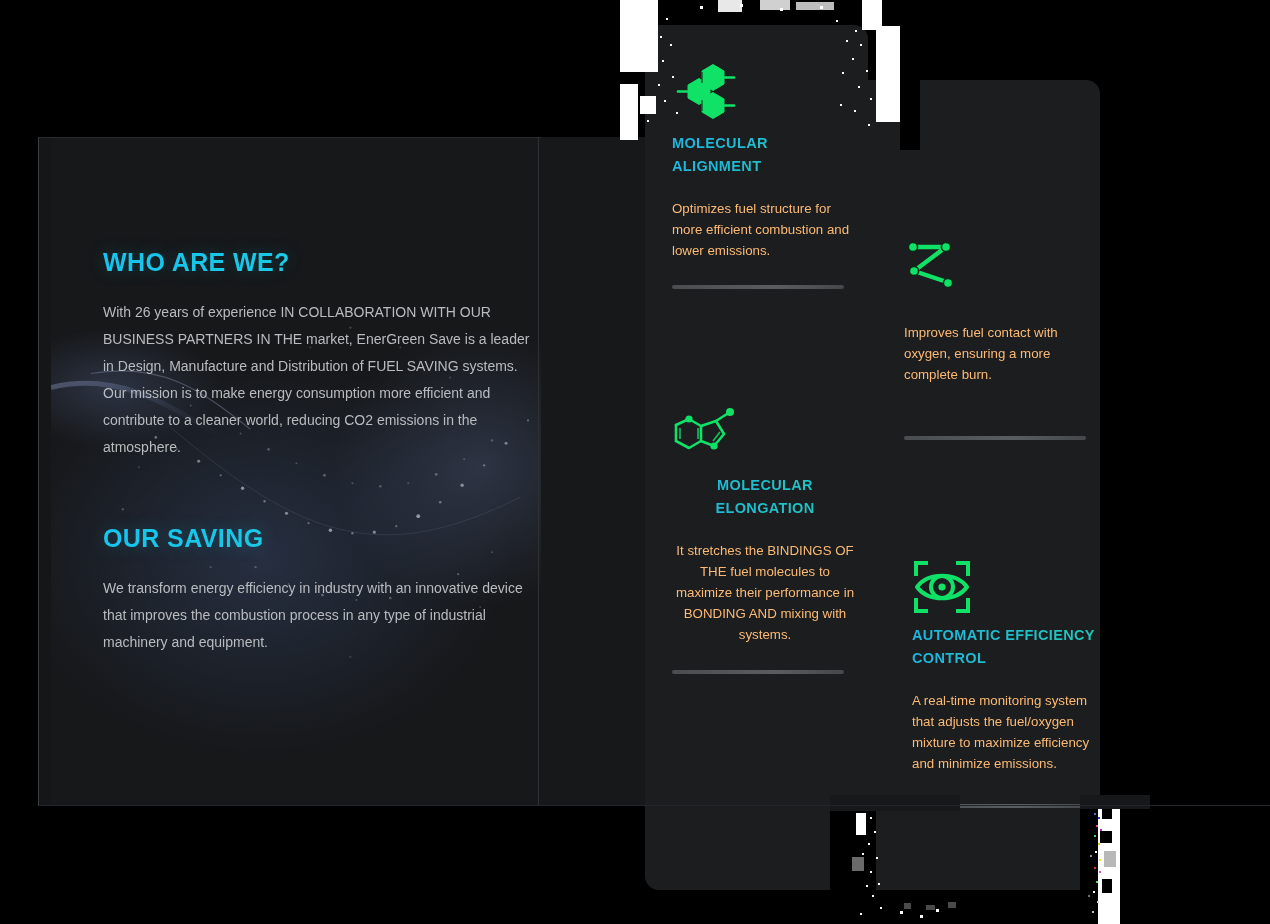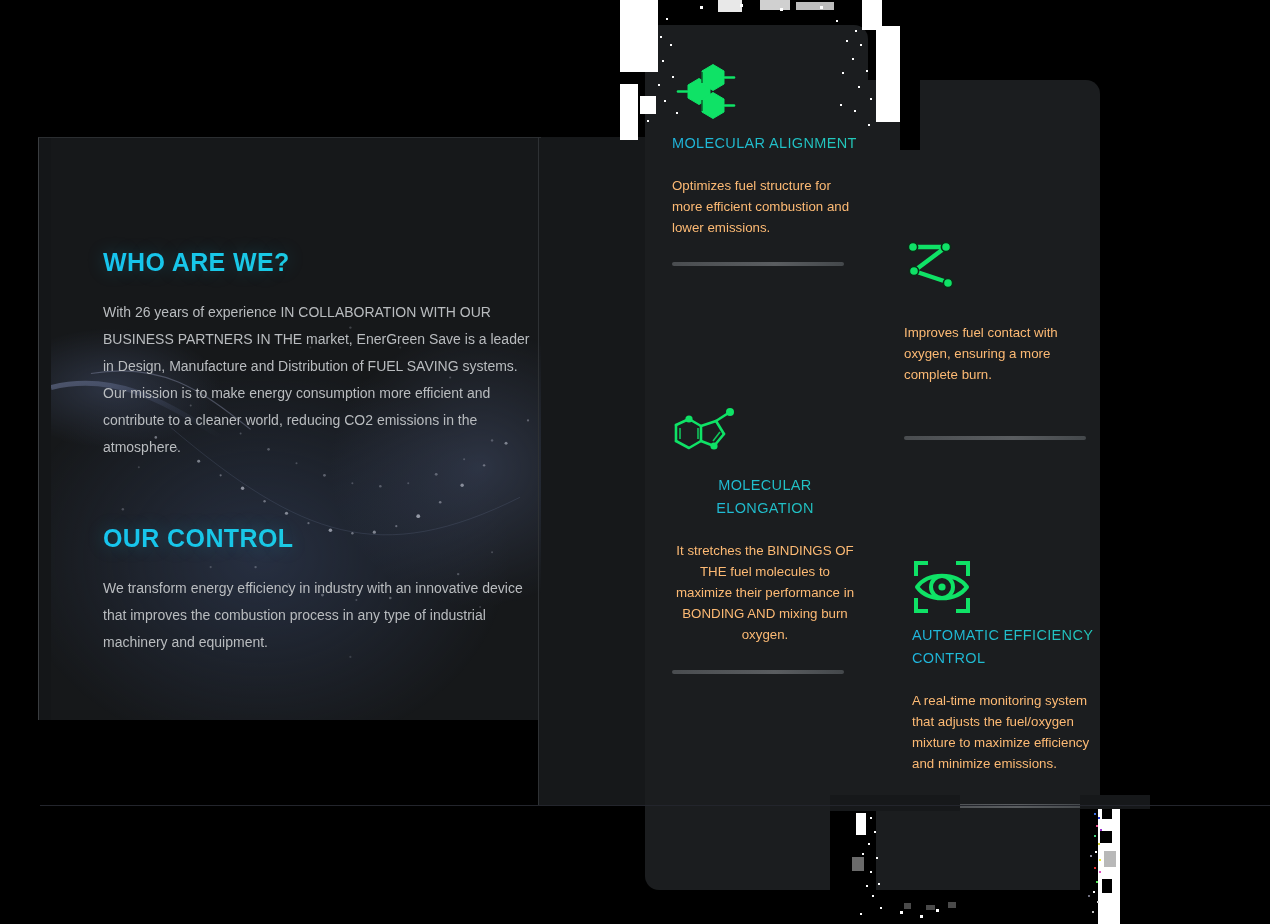--- a/index.html
+++ b/index.html
@@ -10,21 +10,21 @@
     font-family:"Liberation Sans", sans-serif;
     overflow:hidden;
     position:relative;
   }
 
   
   #stage{ position:absolute; inset:0; background:#000; }
 
   
   #left-panel{
-    position:absolute; left:38px; top:137px; width:503px; height:583px;
+    position:absolute; left:38px; top:137px; width:503px; height:669px;
     background:#141618;
     border-left:1px solid #3a3d40;
     border-top:1px solid #2b2e31;
     overflow:hidden;
   }
   #left-panel-inner{
     position:absolute; left:12px; top:0; right:0; bottom:0;
     background:#16181a;
   }
   
@@ -71,21 +71,21 @@
 
   
   .card{ position:absolute; width:186px; }
   #card-1{ left:672px; top:62px; }
   #card-2{ left:904px; top:232px; }
   #card-3{ left:672px; top:404px;text-align:center; }
   #card-4{ left:912px; top:554px; }
 
   .card .icon{ height:70px; display:block; }
   .card h3{
-    font-size:14.5px; font-weight:normal; line-height:23px;
+    font-size:14.5px; font-weight:bold; line-height:23px;
     letter-spacing:.35px;
     background:linear-gradient(90deg,#1fb6df,#22c9b8);
     -webkit-background-clip:text; background-clip:text;
     -webkit-text-fill-color:transparent;
     color:#1fbcd2;
   }
   #card-2 h3, #card-4 h3{ width:195px; }
   .card p{
     margin-top:20px; font-size:13.3px; line-height:21px; color:#fdba74;
   }
@@ -186,21 +186,21 @@
           <circle cx="430" cy="470" r="1" opacity=".22"></circle>
             <circle cx="300" cy="520" r="1.1" opacity=".2"></circle>
         </g>
       </svg>
 
       <div class="content">
         <h2 class="head">WHO ARE WE?</h2>
         <p class="body">With 26 years of experience IN COLLABORATION WITH OUR BUSINESS PARTNERS IN THE market, EnerGreen Save is a leader in Design, Manufacture and Distribution of FUEL SAVING systems.  Our mission is to make energy consumption more efficient and contribute to a cleaner world, reducing CO2 emissions in the atmosphere.</p>
 
         <div class="sec2">
-          <h2 class="head">OUR CONTROL</h2>
+          <h2 class="head">OUR SAVING</h2>
           <p class="body">We transform energy efficiency in industry with an innovative device that improves the combustion process in any type of industrial machinery and equipment.</p>
         </div>
       </div>
     </div>
   </div>
 
   <div id="v-divider"></div>
 
   <div class="sheet" id="sheet-top"></div>
   <div class="sheet" id="sheet-main"></div>
@@ -260,21 +260,21 @@
         <line x1="26" y1="20" x2="26" y2="31"></line>
         <line x1="48" y1="24" x2="41" y2="33"></line>
       </g>
       <g fill="#0fe266">
         <circle cx="17" cy="11" r="3.6"></circle>
         <circle cx="58" cy="4" r="4"></circle>
         <circle cx="42" cy="38" r="3.6"></circle>
       </g>
     </svg>
     <h3>MOLECULAR ELONGATION</h3>
-    <p>It stretches the BINDINGS OF THE fuel molecules to maximize their performance in BONDING AND mixing burn oxygen.</p>
+    <p>It stretches the BINDINGS OF THE fuel molecules to maximize their performance in BONDING AND mixing with systems.</p>
     <div class="rule"></div>
   </div>
 
   <div class="card" id="card-4">
     <svg class="icon" width="60" height="60" viewBox="0 0 60 60">
       <g stroke="#0fe266" stroke-width="4" fill="none" stroke-linecap="square">
         <polyline points="14,4 4,4 4,15"></polyline>
         <polyline points="46,4 56,4 56,15"></polyline>
         <polyline points="14,52 4,52 4,41"></polyline>
         <polyline points="46,52 56,52 56,41"></polyline>

